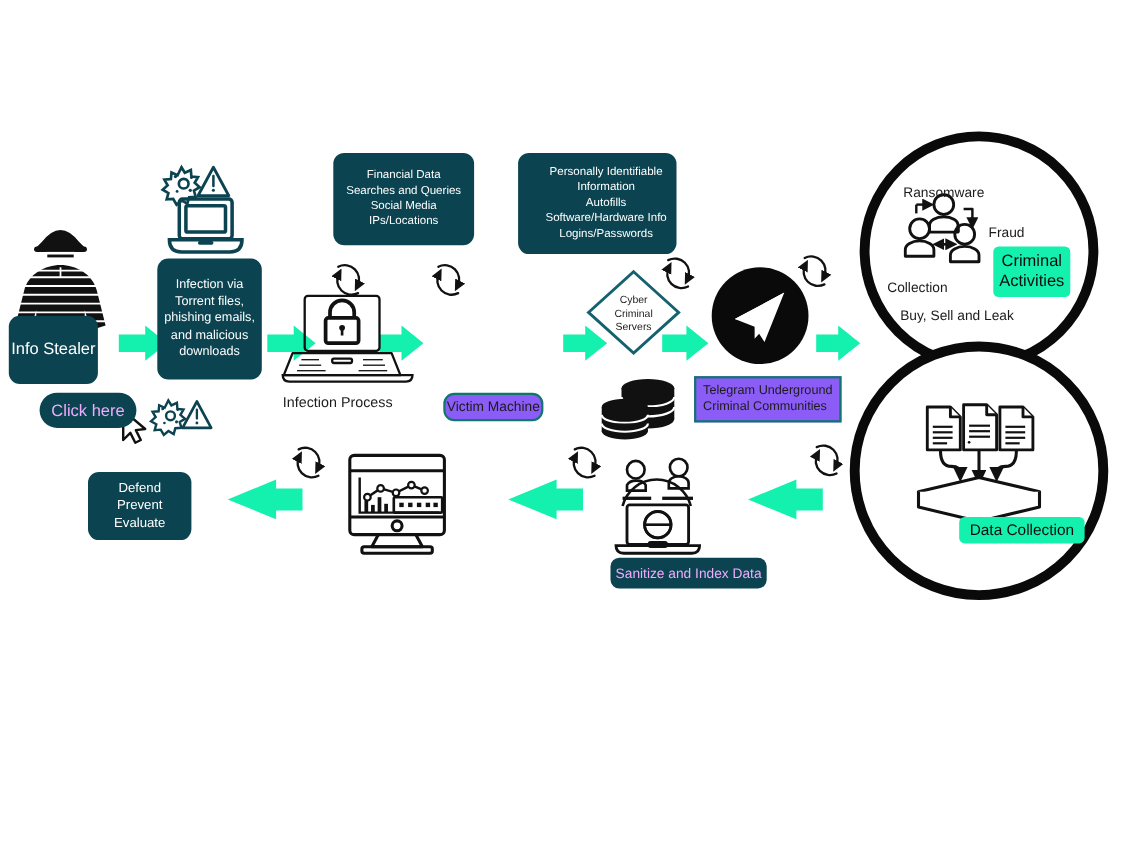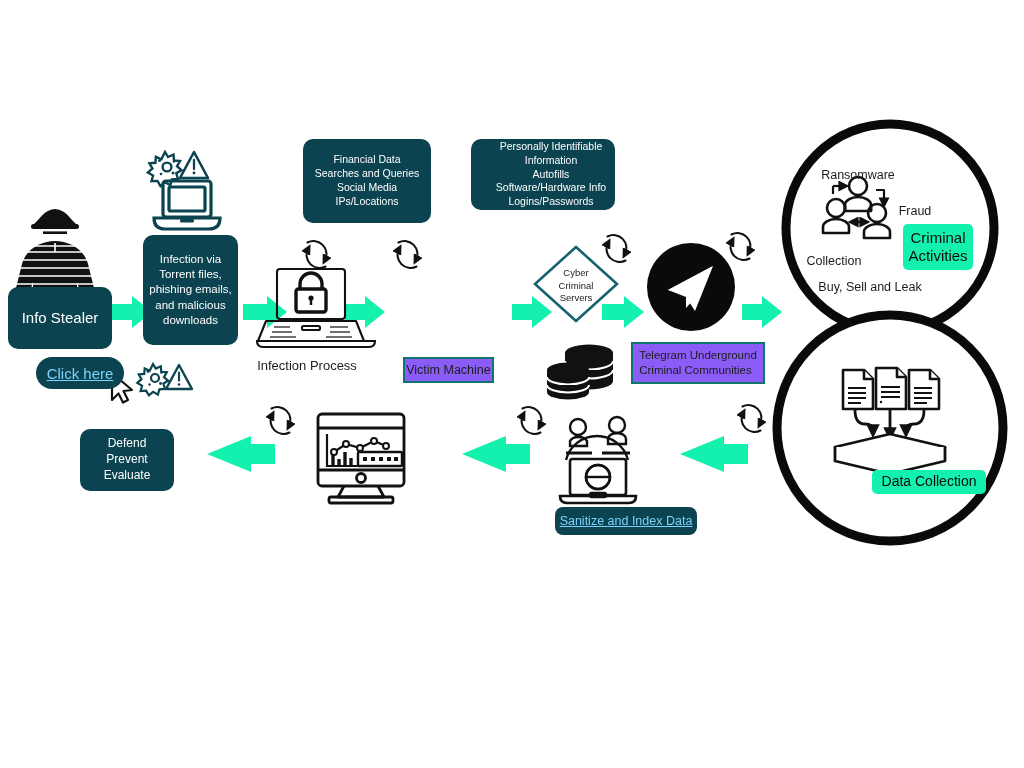--- a/index.html
+++ b/index.html
@@ -12,24 +12,23 @@
 
   .node{position:absolute;box-sizing:border-box;}
 
   
   .teal-box{
     background:#0b4350;color:#ffffff;border-radius:10px;
     display:flex;align-items:center;justify-content:center;
     text-align:center;line-height:1.32;
   }
   .teal-pill{
-    background:#0b4350;color:#7dd3fc;border-radius:22px;
+    background:#0b4350;color:#f0abfc;border-radius:22px;
     display:flex;align-items:center;justify-content:center;
     text-align:right;
-    text-decoration:underline;
   }
   .teal-outline{
     background:#8b5cf6;color:#1c1c1c;border:2px solid #0f766e;
     display:flex;align-items:center;justify-content:center;
     line-height:1.34;
   }
   .plain-label{
     color:#1c1c1c;display:flex;align-items:center;justify-content:center;
     text-align:center;line-height:1.3;
   }
@@ -343,49 +342,49 @@
       <g fill="#111" stroke="none">
         <rect x="363" y="457" width="4" height="4"></rect>
           <rect x="371" y="457" width="4" height="4"></rect>
         <rect x="379" y="457" width="4" height="4"></rect>
           <rect x="387" y="457" width="4" height="4"></rect>
         <rect x="394" y="457" width="4" height="4"></rect>
       </g>
     </g>
   </svg>
 
-  <div class="node teal-box" style="left:8px;top:287px;width:104px;height:62px;font-size:15px;">Info Stealer</div>
+  <div class="node teal-box" style="left:8px;top:287px;width:81px;height:62px;font-size:15px;">Info Stealer</div>
 
   <div class="node teal-pill" style="left:36px;top:357px;width:88px;height:32px;font-size:15px;">Click here</div>
 
   <div class="node teal-box" style="left:143px;top:235px;width:95px;height:110px;font-size:11.5px;white-space:pre-line;padding:0 6px;">Infection via
 Torrent files,
 phishing emails,
 and malicious
 downloads</div>
 
   <div class="node plain-label" style="left:245px;top:356px;width:124px;height:20px;font-size:13px;">Infection Process</div>
 
   <div class="node teal-box" style="left:303px;top:139px;width:128px;height:84px;font-size:10.5px;flex-direction:column;">
     <span>Financial Data</span>
     <span>Searches and Queries</span>
     <span>Social Media</span>
     <span>IPs/Locations</span>
   </div>
 
-  <div class="node teal-box" style="left:471px;top:139px;width:144px;height:71px;font-size:10.5px;flex-direction:column;padding-left:16px;">
+  <div class="node teal-box" style="left:471px;top:139px;width:144px;height:92px;font-size:10.5px;flex-direction:column;padding-left:16px;">
     <span>Personally Identifiable</span>
     <span>Information</span>
     <span>Autofills</span>
     <span>Software/Hardware Info</span>
     <span>Logins/Passwords</span>
   </div>
 
 
-  <div class="node teal-outline" style="left:403px;top:357px;width:91px;height:26px;font-size:12.5px;">Victim Machine</div>
+  <div class="node teal-outline" style="left:403px;top:357px;width:91px;height:26px;font-size:12.5px;border-radius:10px;">Victim Machine</div>
 
   <div class="node plain-label" style="left:541px;top:265px;width:70px;height:42px;font-size:9.5px;white-space:pre-line;flex-direction:column;">Cyber
 Criminal
 Servers</div>
 
   <div class="node teal-outline" style="left:631px;top:342px;width:134px;height:42px;font-size:11.5px;white-space:pre-line;">Telegram Underground
 Criminal Communities</div>
 
   <div class="node plain-label" style="left:808px;top:166px;width:100px;height:18px;font-size:12.5px;">Ransomware</div>
   <div class="node plain-label" style="left:888px;top:202px;width:54px;height:18px;font-size:12.5px;">Fraud</div>

